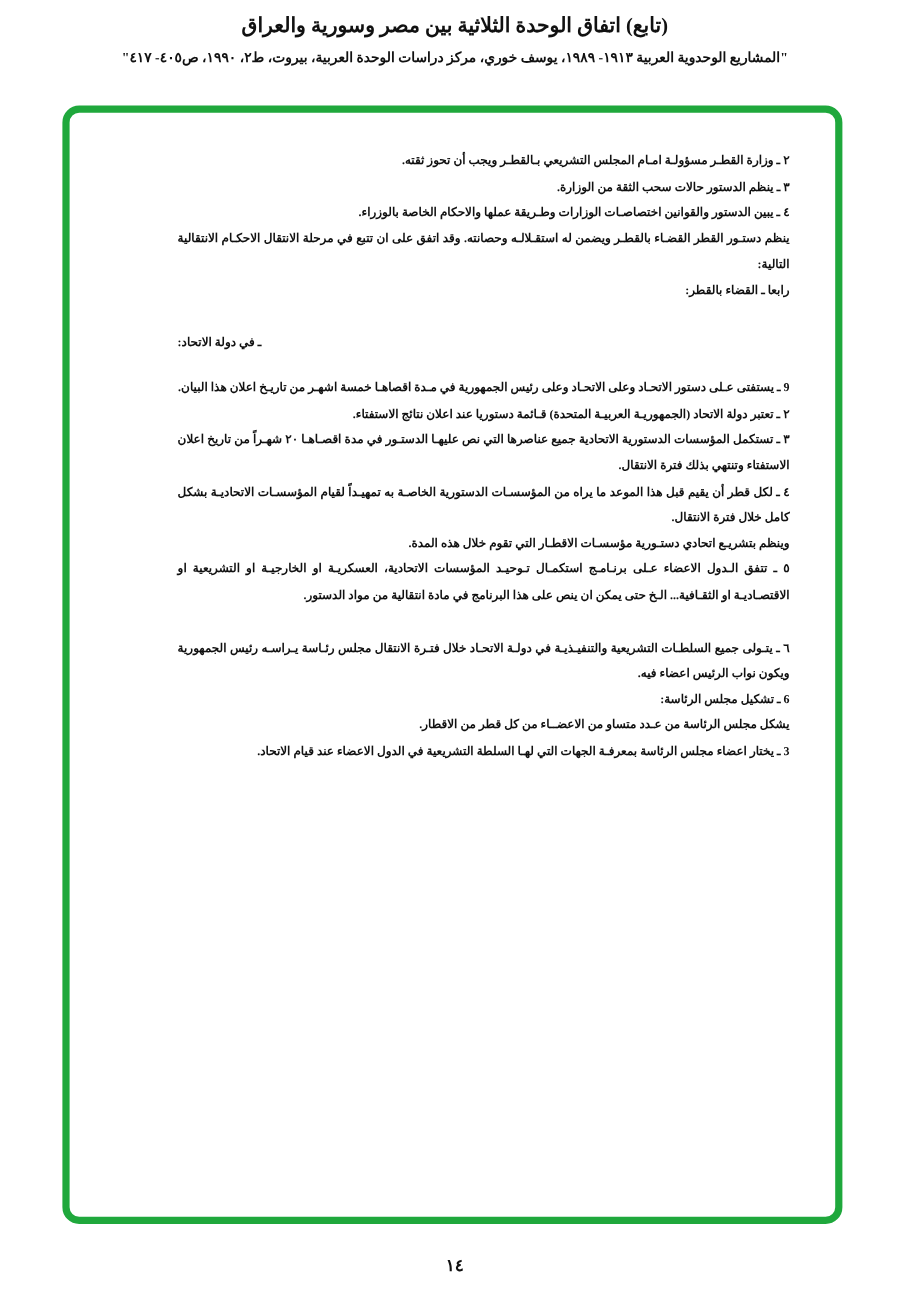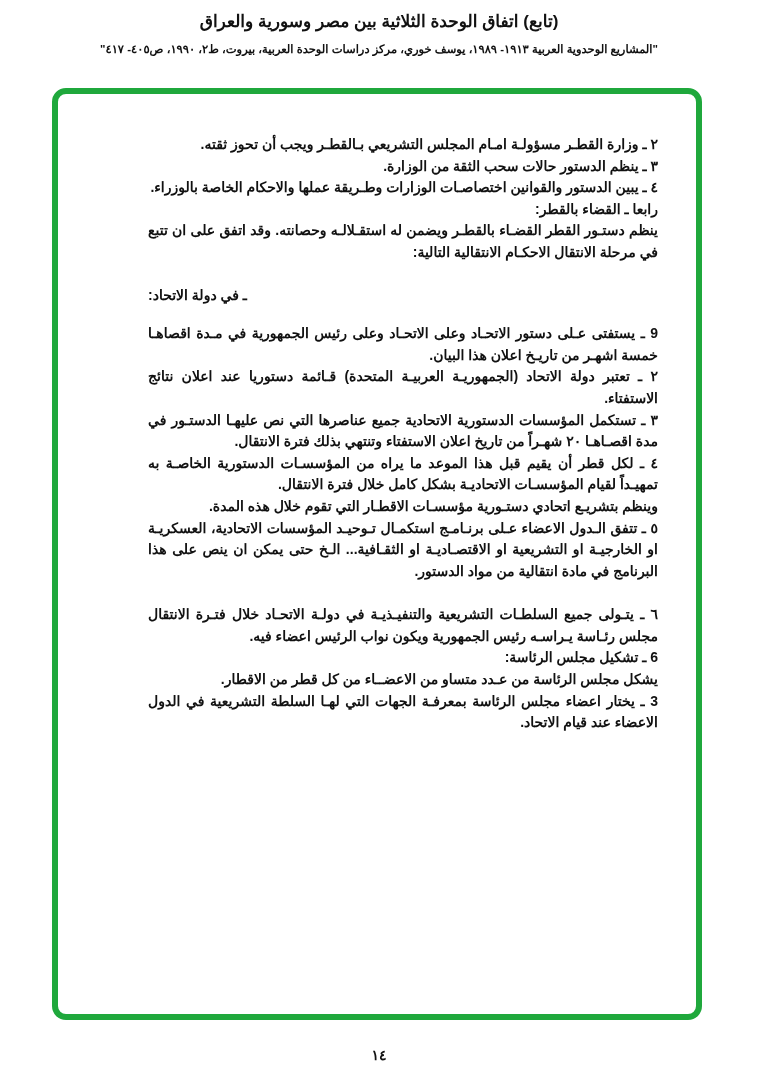--- a/index.html
+++ b/index.html
@@ -5,21 +5,21 @@
   html, body {
     margin: 0;
     padding: 0;
     background: #ffffff;
   }
   .page {
     position: relative;
     width: 758px;
     height: 1078px;
     background: #ffffff;
-    font-family: Liberation Sans, sans-serif;
+    font-family: Liberation Serif, serif;
     color: #111111;
     direction: rtl;
     overflow: hidden;
   }
   .header {
     position: absolute;
     top: 10px;
     left: 0;
     right: 0;
     text-align: center;
@@ -41,24 +41,24 @@
     left: 52px;
     top: 88px;
     width: 650px;
     height: 932px;
     box-sizing: border-box;
     border: 6px solid #1fa83c;
     border-radius: 14px;
   }
   .textblock {
     position: absolute;
-    top: 134px;
+    top: 124px;
     right: 100px;
     width: 510px;
-    font-size: 14px;
+    font-size: 10px;
     font-weight: bold;
     line-height: 21.6px;
   }
   .para {
     margin: 0;
     text-align: justify;
   }
   .heading {
     margin: 21px 0 17px 0;
     text-align: left;
@@ -89,22 +89,22 @@
     <p class="header-title">(تابع) اتفاق الوحدة الثلاثية بين مصر وسورية والعراق</p>
     <p class="header-source">"المشاريع الوحدوية العربية ١٩١٣- ١٩٨٩، يوسف خوري، مركز دراسات الوحدة العربية، بيروت، ط٢، ١٩٩٠، ص٤٠٥- ٤١٧"</p>
   </div>
 
   <div class="frame"></div>
 
   <div class="textblock">
     <p class="para">٢ ـ وزارة القطـر مسؤولـة امـام المجلس التشريعي بـالقطـر ويجب أن تحوز ثقته.</p>
     <p class="para">٣ ـ ينظم الدستور حالات سحب الثقة من الوزارة.</p>
     <p class="para">٤ ـ يبين الدستور والقوانين اختصاصـات الوزارات وطـريقة عملها والاحكام الخاصة بالوزراء.</p>
+    <p class="para">ينظم دستـور القطر القضـاء بالقطـر ويضمن له استقـلالـه وحصانته. وقد اتفق على ان تتبع في مرحلة الانتقال الاحكـام الانتقالية التالية:</p>
     <p class="para"><span>رابعا ـ </span><span>القضاء بالقطر:</span></p>
-    <p class="para">ينظم دستـور القطر القضـاء بالقطـر ويضمن له استقـلالـه وحصانته. وقد اتفق على ان تتبع في مرحلة الانتقال الاحكـام الانتقالية التالية:</p>
     <p class="para heading">ـ في دولة الاتحاد:</p>
     <p class="para">9 ـ يستفتى عـلى دستور الاتحـاد وعلى الاتحـاد وعلى رئيس الجمهورية في مـدة اقصاهـا خمسة اشهـر من تاريـخ اعلان هذا البيان.</p>
     <p class="para">٢ ـ تعتبر دولة الاتحاد (الجمهوريـة العربيـة المتحدة) قـائمة دستوريا عند اعلان نتائج الاستفتاء.</p>
     <p class="para">٣ ـ تستكمل المؤسسات الدستورية الاتحادية جميع عناصرها التي نص عليهـا الدستـور في مدة اقصـاهـا ٢٠ شهـراً من تاريخ اعلان الاستفتاء وتنتهي بذلك فترة الانتقال.</p>
     <p class="para">٤ ـ لكل قطر أن يقيم قبل هذا الموعد ما يراه من المؤسسـات الدستورية الخاصـة به تمهيـداً لقيام المؤسسـات الاتحاديـة بشكل كامل خلال فترة الانتقال.</p>
     <p class="para">وينظم بتشريـع اتحادي دستـورية مؤسسـات الاقطـار التي تقوم خلال هذه المدة.</p>
     <p class="para">٥ ـ تتفق الـدول الاعضاء عـلى برنـامـج استكمـال تـوحيـد المؤسسات الاتحادية، العسكريـة او الخارجيـة او التشريعية او الاقتصـاديـة او الثقـافية... الـخ حتى يمكن ان ينص على هذا البرنامج في مادة انتقالية من مواد الدستور.</p>
     <p class="para mt">٦ ـ يتـولى جميع السلطـات التشريعية والتنفيـذيـة في دولـة الاتحـاد خلال فتـرة الانتقال مجلس رئـاسة يـراسـه رئيس الجمهورية ويكون نواب الرئيس اعضاء فيه.</p>
     <p class="para">6 ـ تشكيل مجلس الرئاسة:</p>
     <p class="para">يشكل مجلس الرئاسة من عـدد متساو من الاعضــاء من كل قطر من الاقطار.</p>

